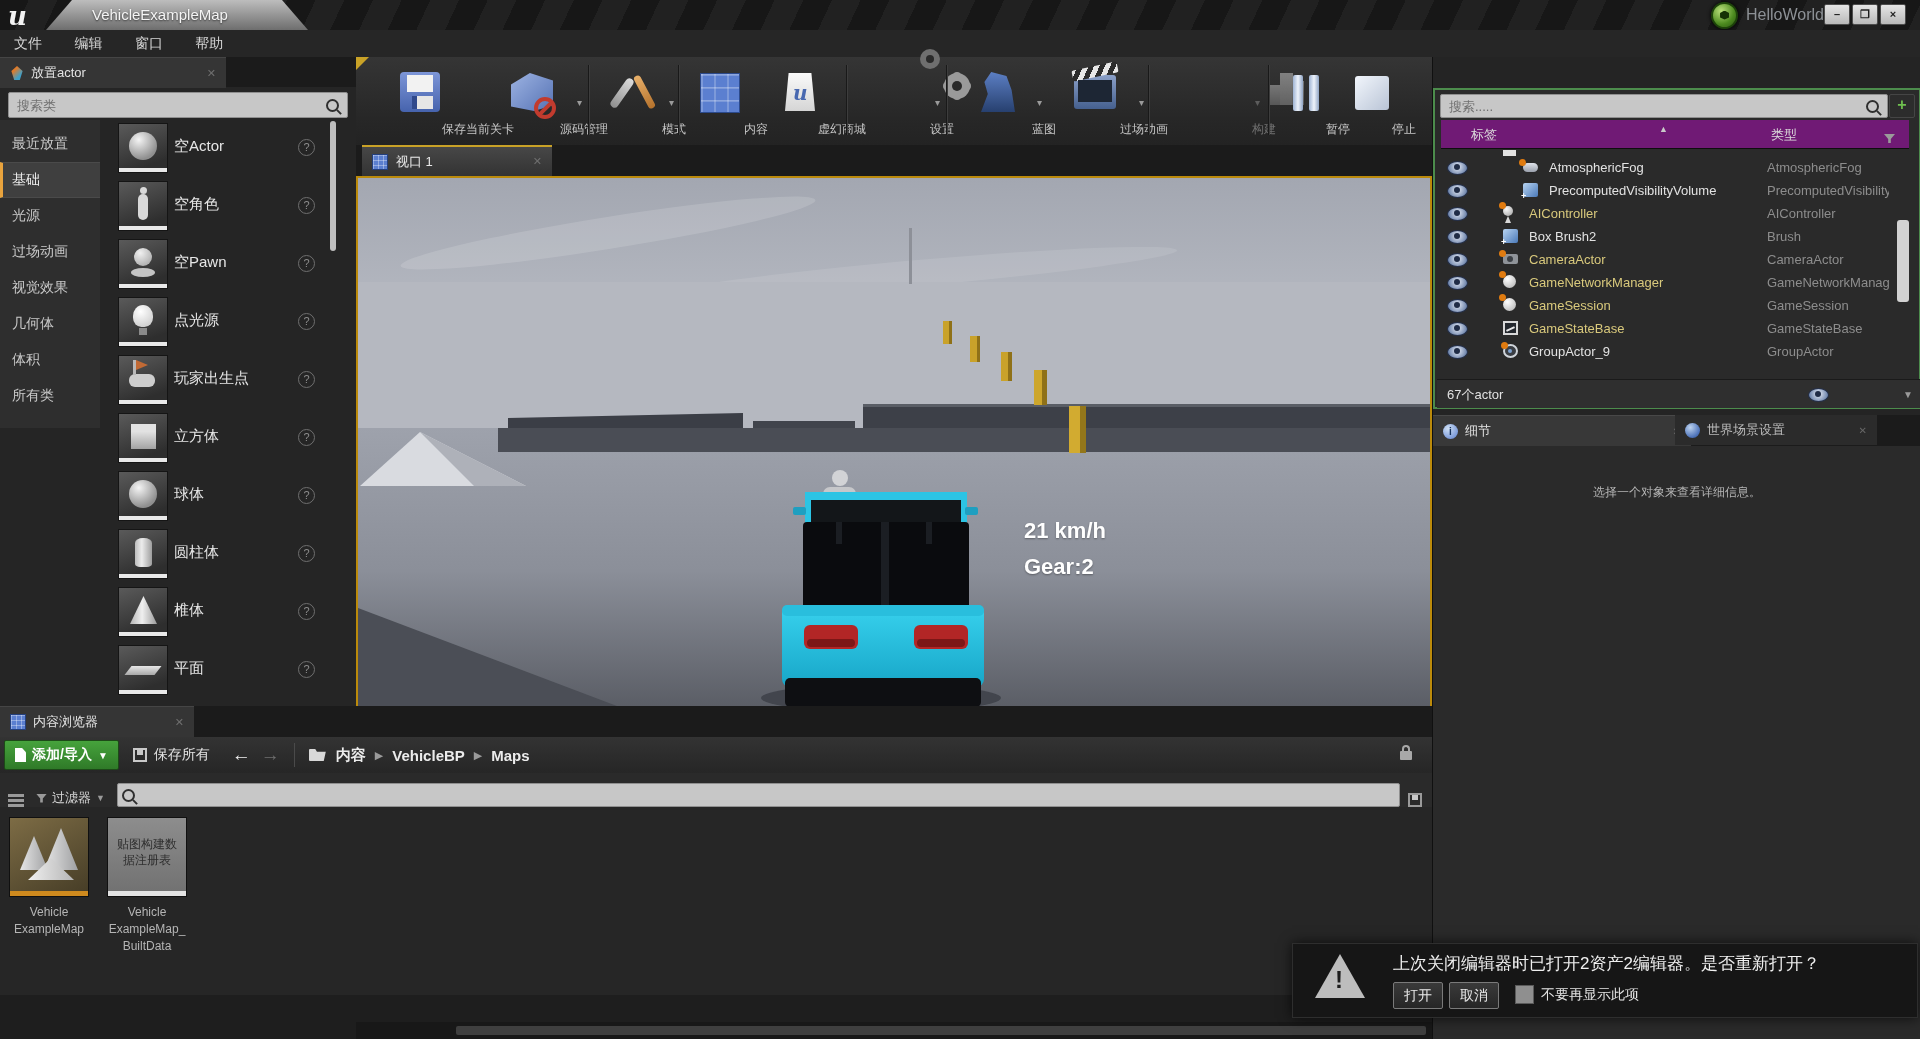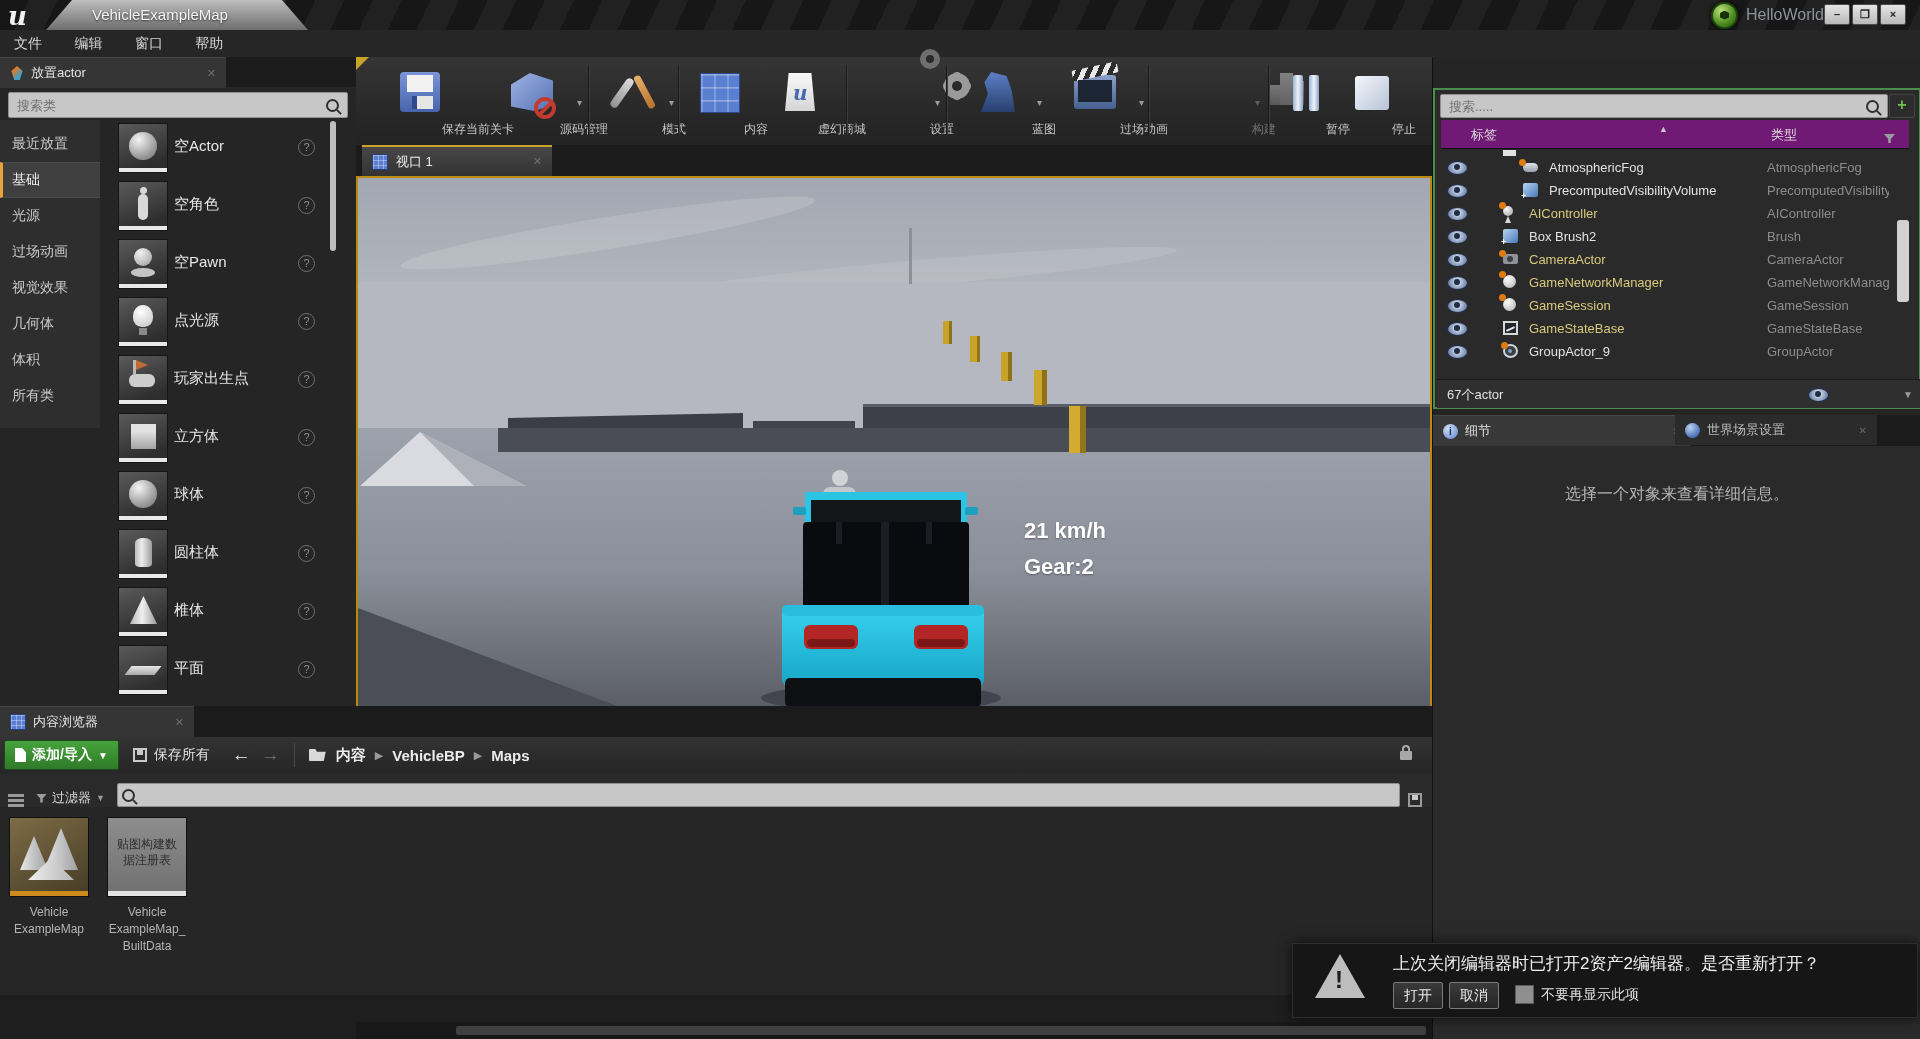--- a/index.html
+++ b/index.html
@@ -581,21 +581,21 @@
         <span>细节</span>
         <span style="margin-left:auto;color:#666;font-size:10px">✕</span>
       </div>
       <div class="dtab" style="left:242px;width:182px;background:#2b2b2b;color:#b9b9b9">
         <span class="globe-ic"></span>
         <span>世界场景设置</span>
         <span style="margin-left:auto;color:#666;font-size:10px">✕</span>
       </div>
     </div>
     <div class="r" style="left:0;top:389px;width:488px;height:593px;background:#2a2a2a">
-      <div style="margin-top:38px;text-align:center;font-size:16px;color:#b5b5b5">选择一个对象来查看详细信息。</div>
+      <div style="margin-top:38px;text-align:center;font-size:12px;color:#b5b5b5">选择一个对象来查看详细信息。</div>
     </div>
   </div>
 
   <div class="r cb-tabwell">
     <div class="ptab" style="width:174px">
       <span class="gridicon"></span>
       <span>内容浏览器</span>
       <span class="x">✕</span>
     </div>
   </div>

